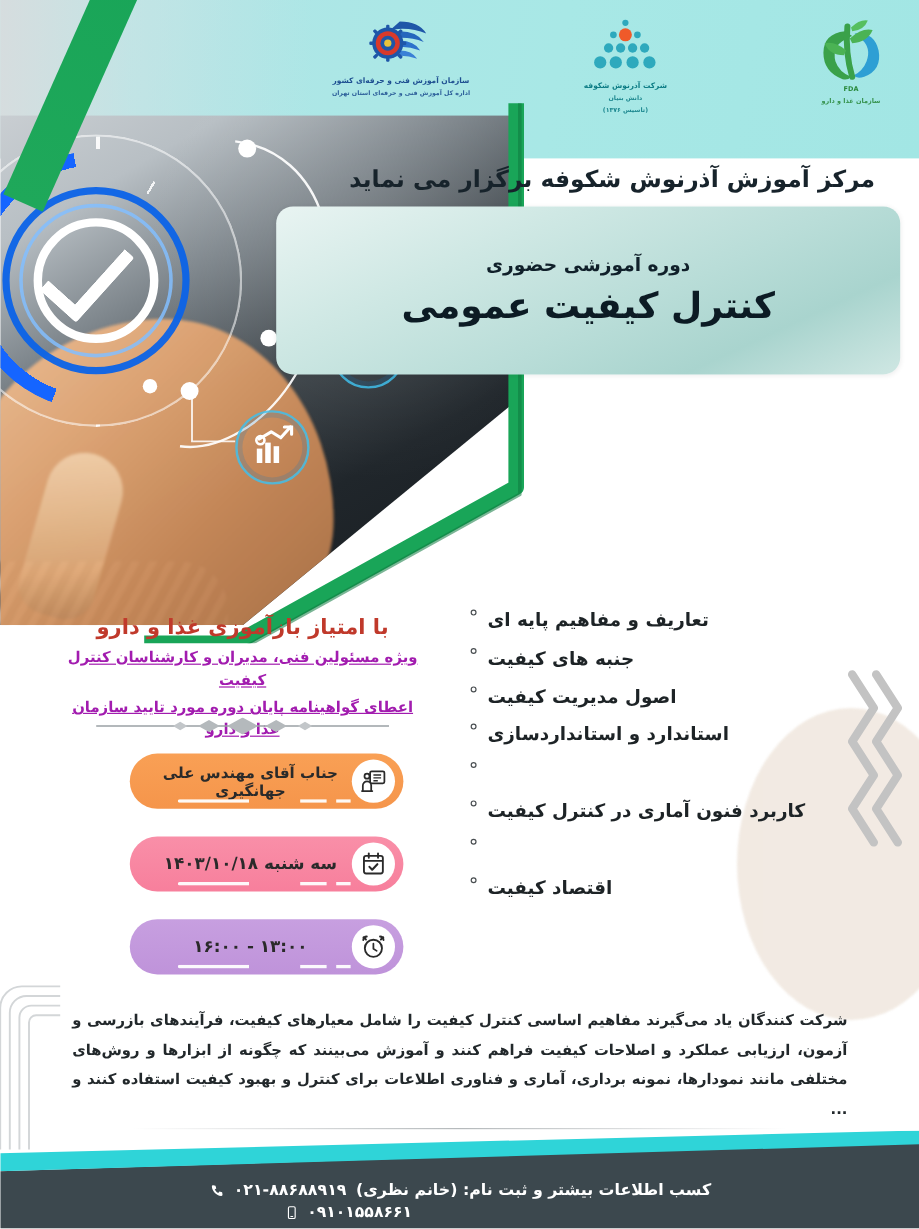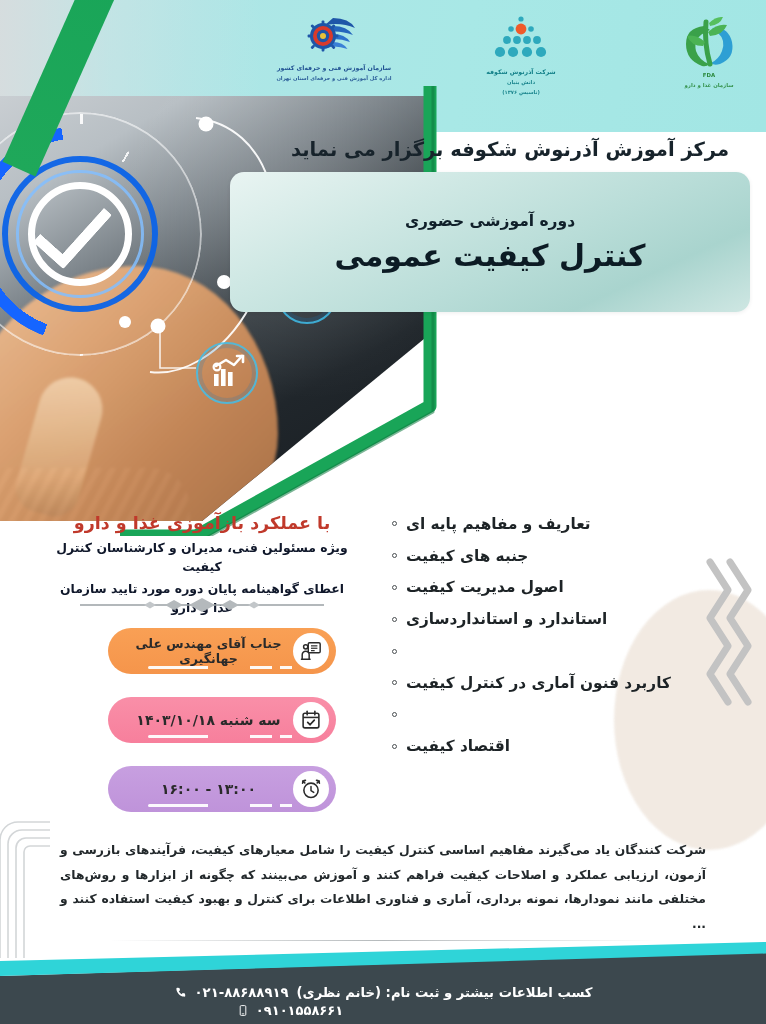--- a/index.html
+++ b/index.html
@@ -169,21 +169,21 @@
     position:absolute; left:347px; top:240px; z-index:7;
     width:0;height:0;
   }
 
   
   .offer {
     position:absolute; left:52px; top:512px; width:300px;
     text-align:center; direction:rtl; z-index:7;
   }
   .offer-title { font-size:17.5px; font-weight:800; color:#c0392b; line-height:1.3; }
-  .offer-line  { font-size:12.4px; font-weight:700; color:#0f172a; line-height:1.55; margin-top:3px; }
+  .offer-line  { font-size:12.4px; font-weight:700; color:#a21caf; line-height:1.55; margin-top:3px;text-decoration:underline; }
 
   .diamond-rule{
     position:absolute; left:78px; top:598px; width:248px; height:14px; z-index:7;
   }
 
   
   .pill {
     position:absolute; left:108px; width:228px; height:46px;
     border-radius:23px; z-index:7;
     display:flex; align-items:center; direction:rtl;
@@ -212,21 +212,21 @@
       linear-gradient(90deg,#fff 0 100%) 132px 0/12px 3px no-repeat;
     opacity:.95; border-radius:2px;
   }
 
   
   .topics {
     position:absolute; right:44px; top:508px; width:330px;
     direction:rtl; z-index:7;
   }
   .topic {
-    display:flex; align-items:center; justify-content:flex-start;
+    display:flex; align-items:flex-start; justify-content:flex-start;
     gap:9px; height:31.8px;
     font-size:15.3px; font-weight:600; color:#1d2326;
     flex-direction:row-reverse;
   }
   .topic-label{ flex:0 0 auto; }
   .bullet {
     flex:0 0 auto; width:5px; height:5px; border-radius:50%;
     border:1.2px solid #4a4f52; background:transparent;
   }
 
@@ -429,21 +429,21 @@
     </div>
   </div>
 
   <svg class="chevron-green" width="40" height="56" viewBox="0 0 40 56" style="left:344px;top:238px;">
     <path d="M4 4 L30 28 L4 52" fill="none" stroke="#2fcf6b" stroke-width="14" stroke-linecap="round" stroke-linejoin="round"></path>
   </svg>
 
   <div class="blob"></div>
 
   <div class="offer">
-    <div class="offer-title">با عملکرد بازآموزی غذا و دارو</div>
+    <div class="offer-title">با امتیاز بازآموزی غذا و دارو</div>
     <div class="offer-line">ویژه مسئولین فنی، مدیران و کارشناسان کنترل کیفیت</div>
     <div class="offer-line">اعطای گواهینامه پایان دوره مورد تایید سازمان غذا و دارو</div>
   </div>
 
   <svg class="diamond-rule" viewBox="0 0 248 14">
     <line x1="2" y1="7" x2="246" y2="7" stroke="#9aa0a4" stroke-width="1.4"></line>
     <polygon points="124,0 137,7 124,14 111,7" fill="#b4b9bc"></polygon>
     <polygon points="96,2 105,7 96,12 87,7" fill="#b4b9bc"></polygon>
     <polygon points="152,2 161,7 152,12 143,7" fill="#b4b9bc"></polygon>
     <polygon points="72,3.5 78,7 72,10.5 66,7" fill="#c2c6c9"></polygon>

